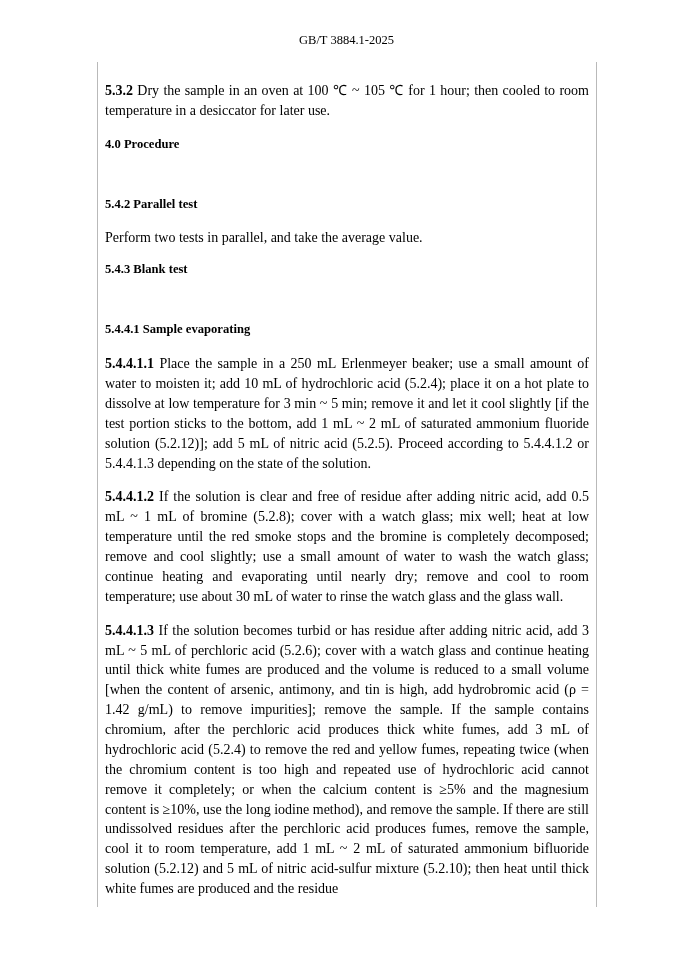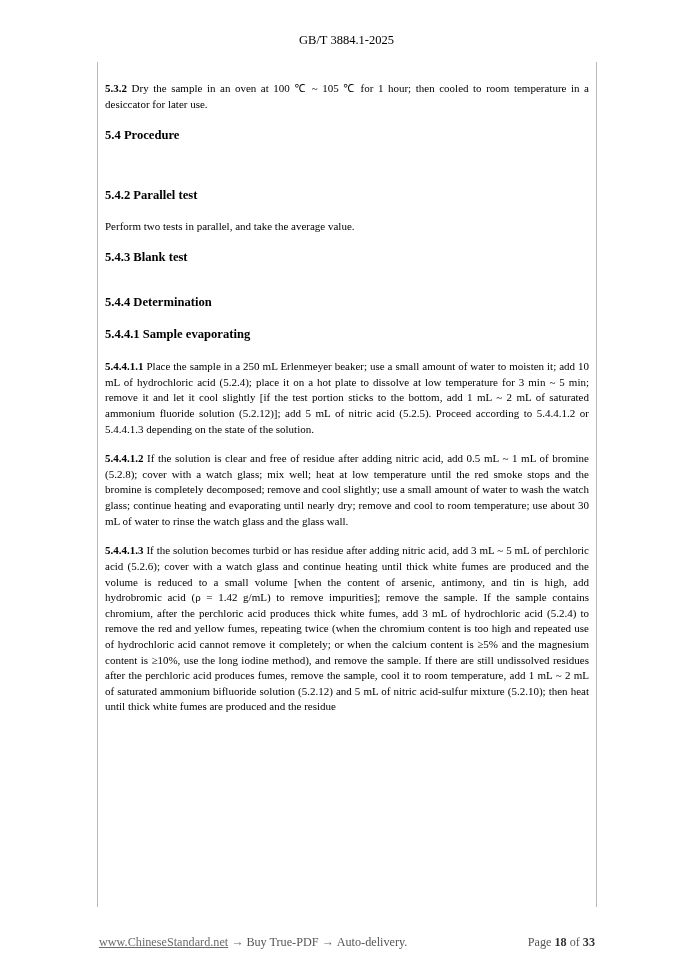--- a/index.html
+++ b/index.html
@@ -39,21 +39,21 @@
     border-left: 1px solid #b9b9b9;
     border-right: 1px solid #b9b9b9;
     height: 845px;
     box-sizing: border-box;
   }
   .inner {
     padding: 0 7px;
   }
   p.para {
     margin: 0 0 0 0;
-    font-size: 11px;
+    font-size: 14px;
     line-height: 1.42;
     text-align: justify;
     text-justify: inter-word;
     color: #000;
   }
   .spacer-lg { height: 15px; }
   .spacer-md { height: 14px; }
   .bold {
     font-weight: bold;
   }
@@ -117,21 +117,21 @@
     <div class="inner">
 
       <div class="first-block"></div>
 
       <p class="para">
         <span class="bold">5.3.2</span><span> Dry the sample in an oven at 100 ℃ ~ 105 ℃ for 1 hour; then cooled to room temperature in a desiccator for later use.</span>
       </p>
 
       <div class="spacer-lg"></div>
 
-      <p class="heading">5.4 Procedure</p>
+      <p class="heading">4.0 Procedure</p>
 
       <div class="spacer-md"></div>
 
 
       <div class="spacer-md"></div>
 
 
       <div class="spacer-md"></div>
 
       <p class="heading">5.4.2 Parallel test</p>
@@ -142,21 +142,20 @@
 
       <div class="spacer-md"></div>
 
       <p class="heading">5.4.3 Blank test</p>
 
       <div class="spacer-md"></div>
 
 
       <div class="spacer-md"></div>
 
-      <p class="heading">5.4.4 Determination</p>
 
       <div class="spacer-md"></div>
 
       <p class="heading">5.4.4.1 Sample evaporating</p>
 
       <div class="spacer-lg"></div>
 
       <p class="para just">
         <span class="bold">5.4.4.1.1</span><span> Place the sample in a 250 mL Erlenmeyer beaker; use a small amount of water to moisten it; add 10 mL of hydrochloric acid (5.2.4); place it on a hot plate to dissolve at low temperature for 3 min ~ 5 min; remove it and let it cool slightly [if the test portion sticks to the bottom, add 1 mL ~ 2 mL of saturated ammonium fluoride solution (5.2.12)]; add 5 mL of nitric acid (5.2.5). Proceed according to 5.4.4.1.2 or 5.4.4.1.3 depending on the state of the solution.</span>
       </p>
@@ -169,22 +168,14 @@
 
       <div class="spacer-md"></div>
 
       <p class="para just">
         <span class="bold">5.4.4.1.3</span><span> If the solution becomes turbid or has residue after adding nitric acid, add 3 mL ~ 5 mL of perchloric acid (5.2.6); cover with a watch glass and continue heating until thick white fumes are produced and the volume is reduced to a small volume [when the content of arsenic, antimony, and tin is high, add hydrobromic acid (ρ = 1.42 g/mL) to remove impurities]; remove the sample. If the sample contains chromium, after the perchloric acid produces thick white fumes, add 3 mL of hydrochloric acid (5.2.4) to remove the red and yellow fumes, repeating twice (when the chromium content is too high and repeated use of hydrochloric acid cannot remove it completely; or when the calcium content is ≥5% and the magnesium content is ≥10%, use the long iodine method), and remove the sample. If there are still undissolved residues after the perchloric acid produces fumes, remove the sample, cool it to room temperature, add 1 mL ~ 2 mL of saturated ammonium bifluoride solution (5.2.12) and 5 mL of nitric acid-sulfur mixture (5.2.10); then heat until thick white fumes are produced and the residue</span>
       </p>
 
     </div>
   </div>
 
-  <div class="footer">
-    <span class="footer-left">
-      <a class="footer-link" href="#">www.ChineseStandard.net</a><span class="footer-arrow">→</span><span>Buy True-PDF</span><span class="footer-arrow">→</span><span>Auto-delivery.</span>
-    </span>
-    <span class="footer-right">
-      <span>Page</span><span class="footer-pagenum">18</span><span>of</span><span class="footer-total">33</span>
-    </span>
-  </div>
 
 </div>
 
 </body></html>

